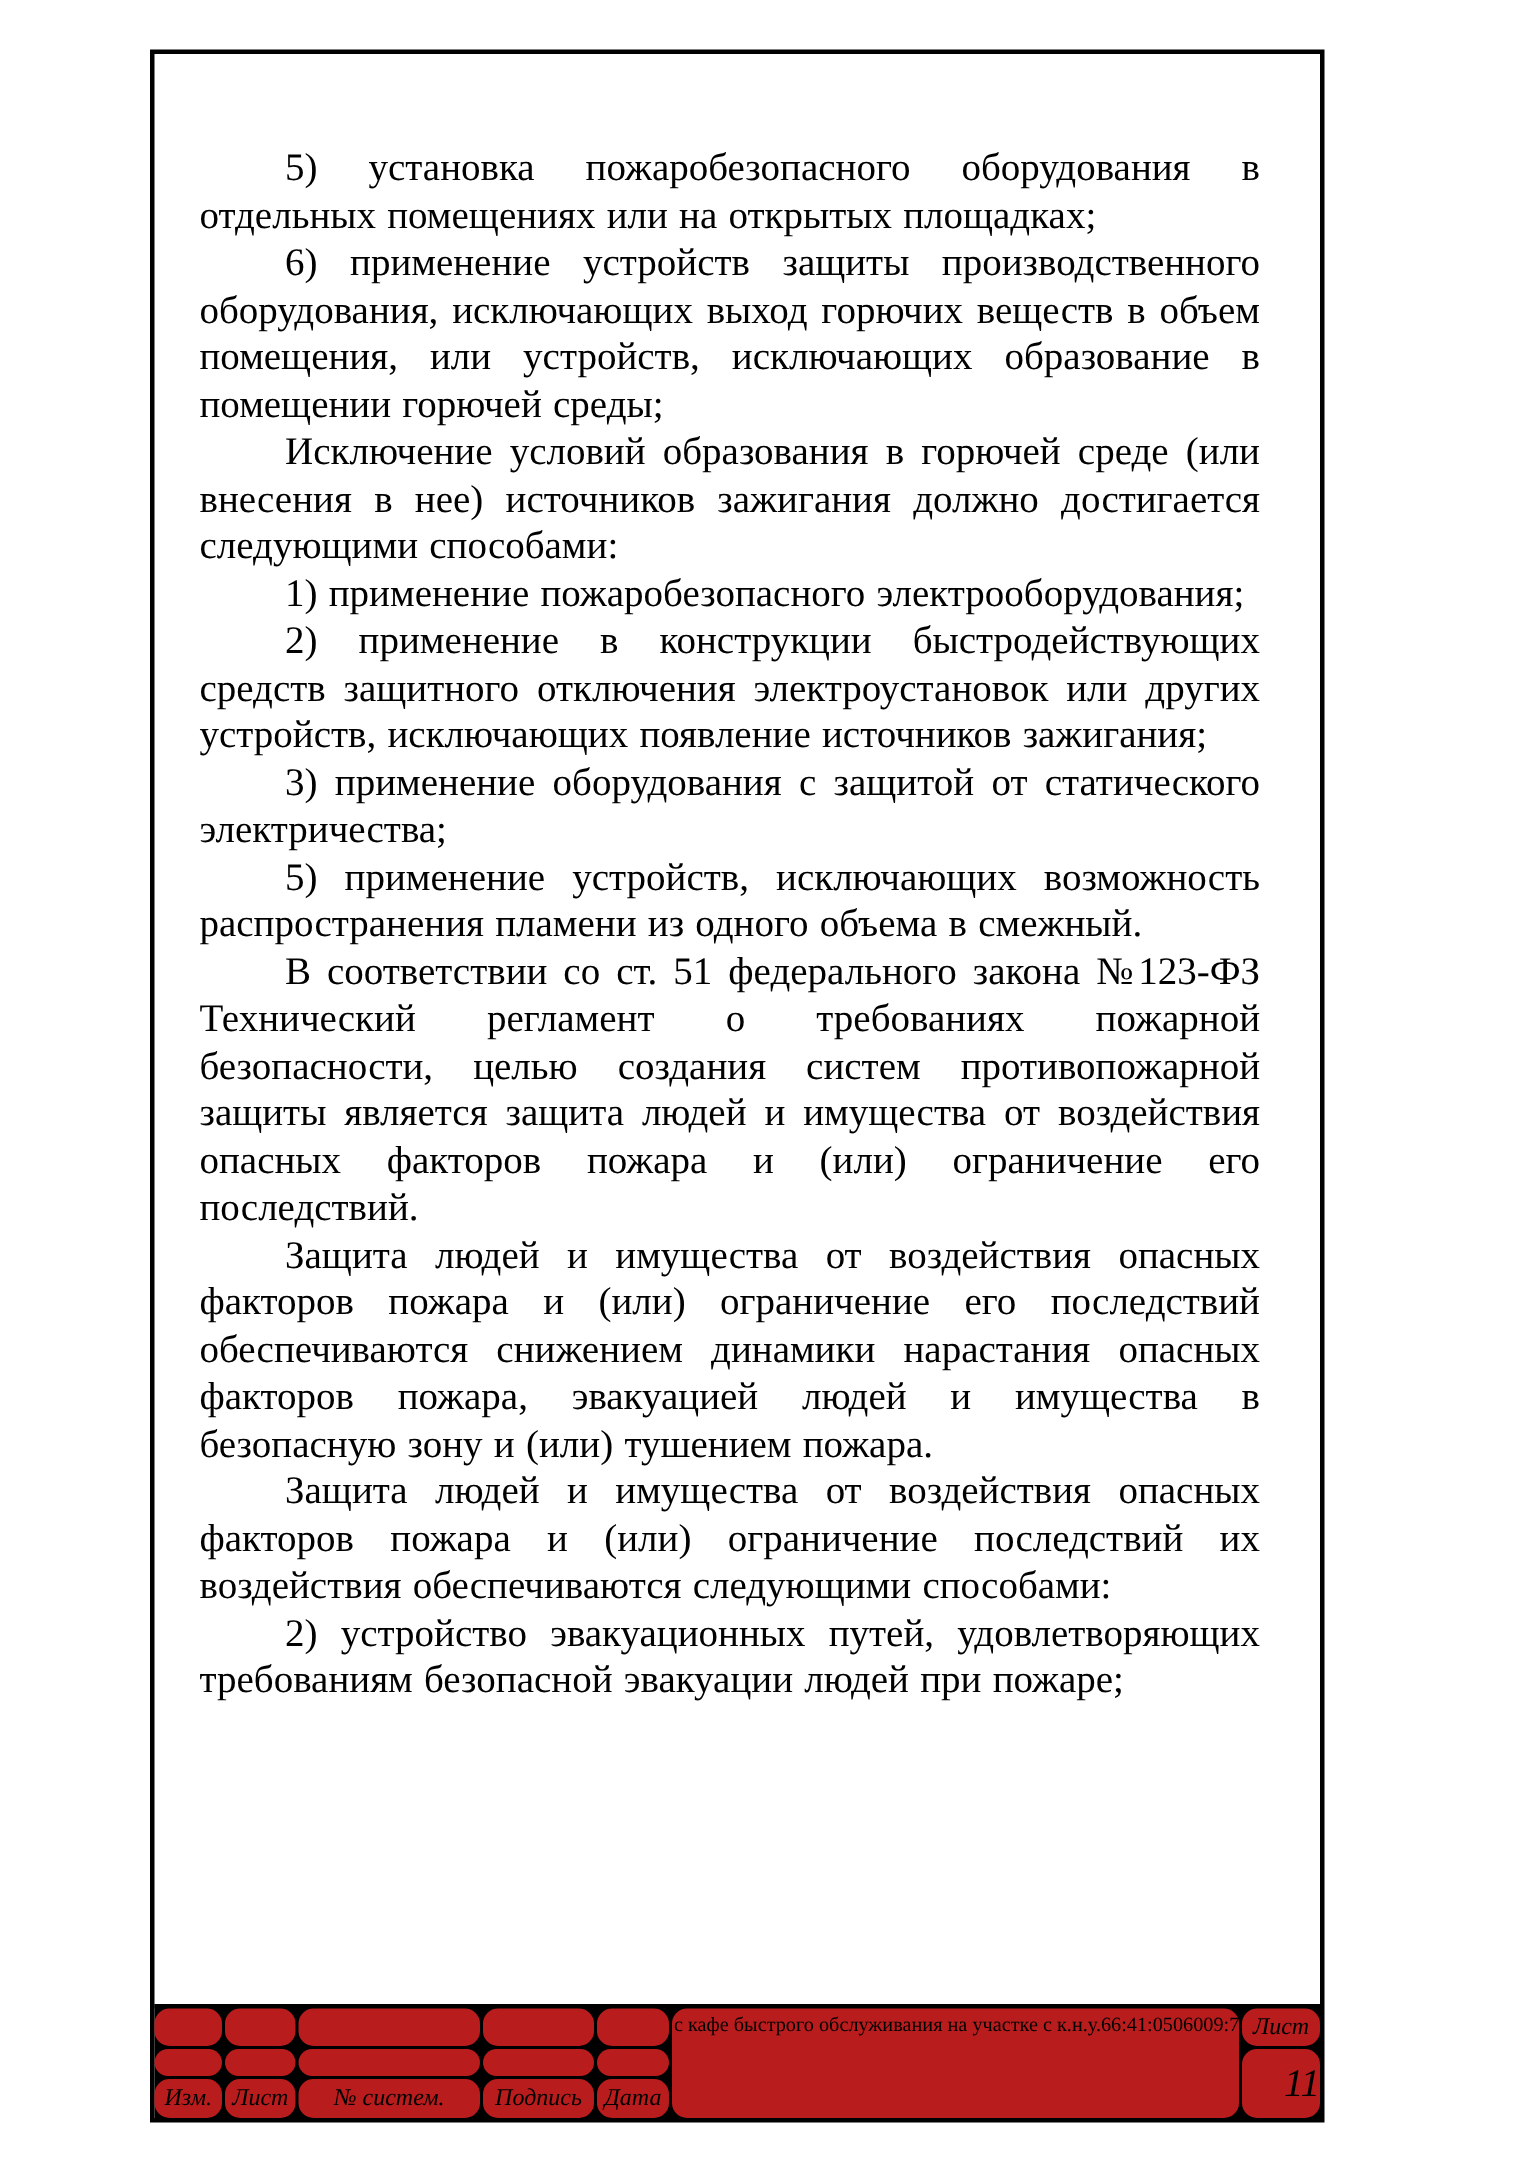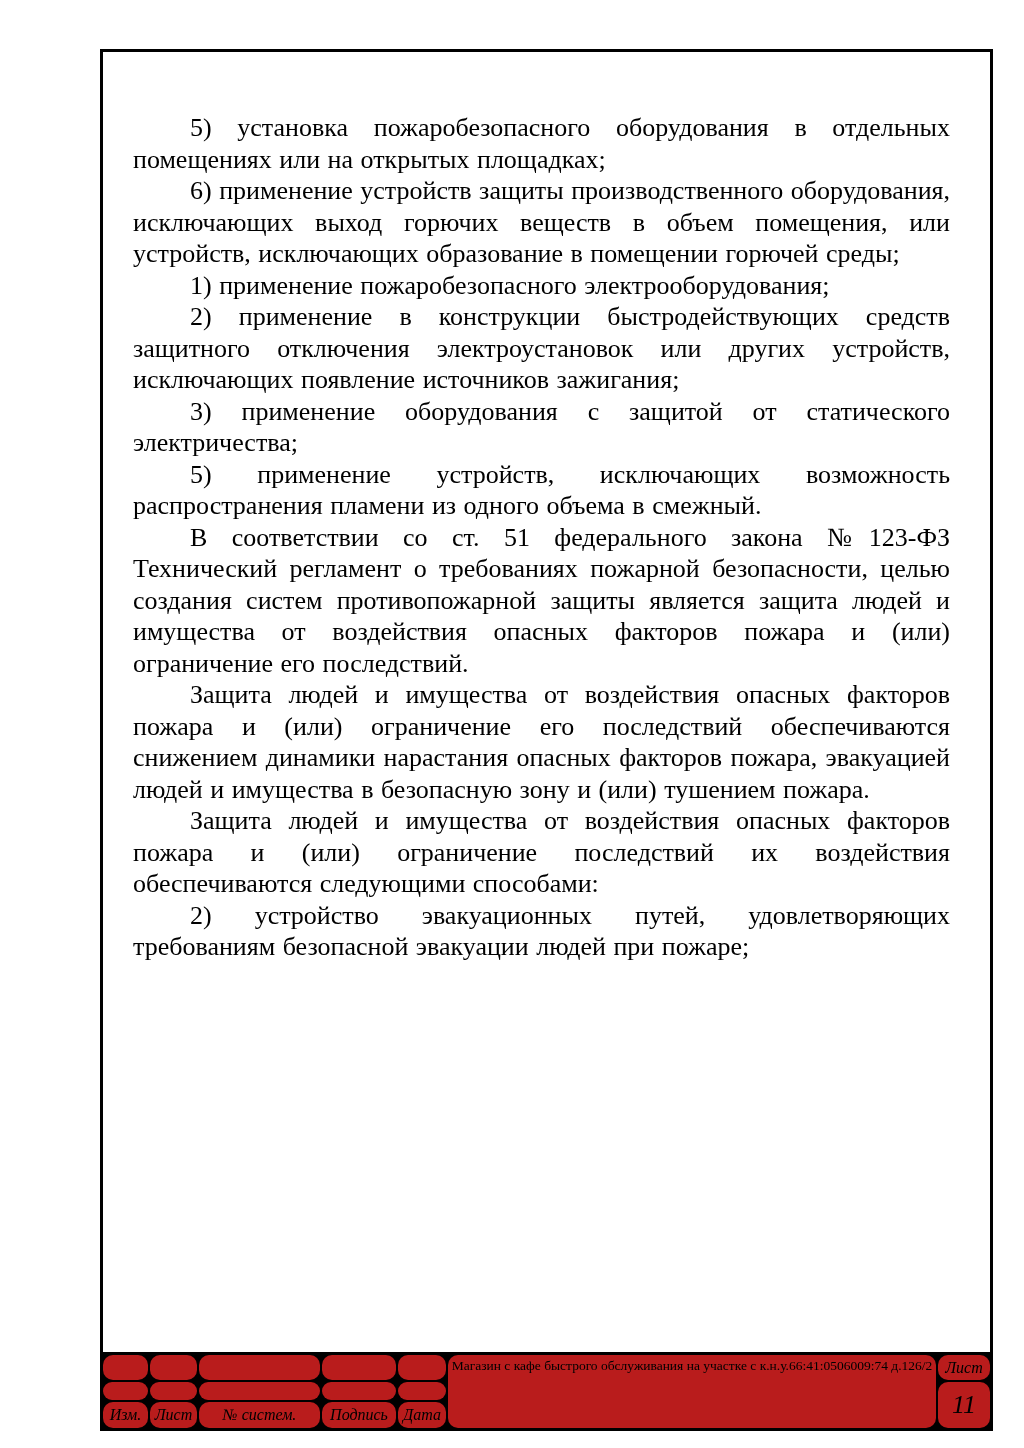--- a/index.html
+++ b/index.html
@@ -10,22 +10,22 @@
   body {
     width: 1024px;
     height: 1448px;
     position: relative;
     font-family: "Liberation Serif", "DejaVu Serif", serif;
     color: #000;
   }
   .frame {
     position: absolute;
     left: 100px;
-    top: 49px;
-    width: 893px;
+    top: 33px;
+    width: 783px;
     height: 1382px;
     border: 3px solid #000;
     box-sizing: border-box;
     background: #fff;
   }
   .body-text {
     position: absolute;
     left: 0;
     top: 0;
     right: 0;
@@ -87,33 +87,34 @@
     align-items: center;
     justify-content: center;
     font-style: italic;
     font-size: 16px;
   }
   .c-sheetnum {
     grid-column: 7;
     grid-row: 2 / 4;
     display: flex;
     align-items: center;
-    justify-content: center;
+    justify-content: flex-end;
     font-style: italic;
     font-size: 26px;
   }
 </style>
 </head>
 <body>
 
 <div class="frame">
 
   <div class="body-text">
     <p>5) установка пожаробезопасного оборудования в отдельных помещениях или на открытых площадках;</p>
     <p>6) применение устройств защиты производственного оборудования, исключающих выход горючих веществ в объем помещения, или устройств, исключающих образование в помещении горючей среды;</p>
+    <p>Исключение условий образования в горючей среде (или внесения в нее) источников зажигания должно достигается следующими способами:</p>
     <p>1) применение пожаробезопасного электрооборудования;</p>
     <p>2) применение в конструкции быстродействующих средств защитного отключения электроустановок или других устройств, исключающих появление источников зажигания;</p>
     <p>3) применение оборудования с защитой от статического электричества;</p>
     <p>5) применение устройств, исключающих возможность распространения пламени из одного объема в смежный.</p>
     <p>В соответствии со ст. 51 федерального закона №123-ФЗ Технический регламент о требованиях пожарной безопасности, целью создания систем противопожарной защиты является защита людей и имущества от воздействия опасных факторов пожара и (или) ограничение его последствий.</p>
     <p>Защита людей и имущества от воздействия опасных факторов пожара и (или) ограничение его последствий обеспечиваются снижением динамики нарастания опасных факторов пожара, эвакуацией людей и имущества в безопасную зону и (или) тушением пожара.</p>
     <p>Защита людей и имущества от воздействия опасных факторов пожара и (или) ограничение последствий их воздействия обеспечиваются следующими способами:</p>
     <p>2) устройство эвакуационных путей, удовлетворяющих требованиям безопасной эвакуации людей при пожаре;</p>
   </div>
 

